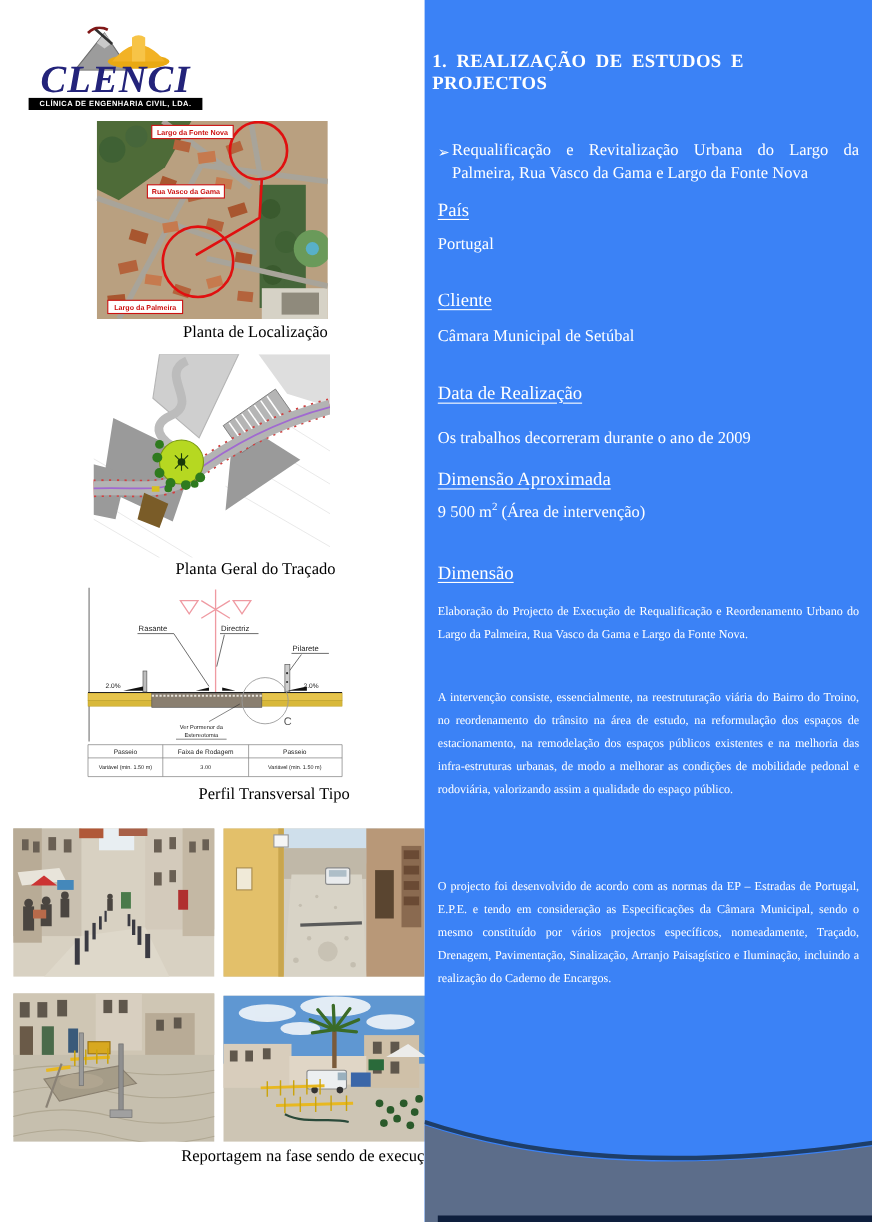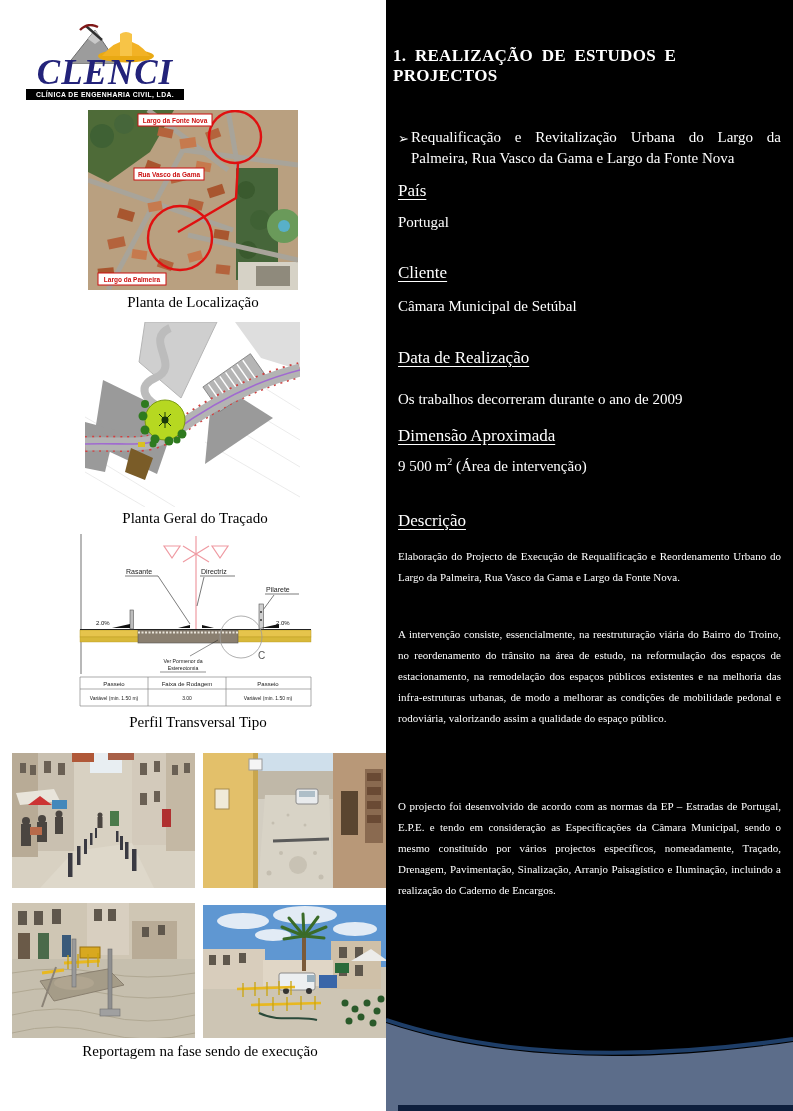--- a/index.html
+++ b/index.html
@@ -8,23 +8,23 @@
   
   .left-col{position:absolute;left:0;top:0;width:386px;height:1111px;background:#ffffff;}
   .logo{position:absolute;left:26px;top:24px;width:158px;}
   .logo-art{display:block;margin:0 auto;}
   .logo-word{font-style:italic;font-weight:bold;font-size:35px;line-height:30px;
              color:#23237a;text-align:center;margin-top:-6px;letter-spacing:1px;}
   .logo-banner{background:#000;color:#fff;font-family:"Liberation Sans","DejaVu Sans",sans-serif;
                font-weight:bold;font-size:6.8px;letter-spacing:.4px;text-align:center;
                padding:2px 0;margin-top:1px;white-space:nowrap;}
   .fig{position:absolute;}
-  .caption{position:absolute;font-size:15px;color:#000;text-align:center;white-space:nowrap;}
+  .caption{position:absolute;font-size:15px;color:#000;text-align:right;white-space:nowrap;}
   
-  .right-panel{position:absolute;left:386px;top:0;width:407px;height:1111px;background:#000000;color:#fff;}
+  .right-panel{position:absolute;left:386px;top:0;width:407px;height:1111px;background:#3b82f6;color:#fff;}
   .rp-abs{position:absolute;left:12px;width:383px;}
   .panel-title{position:absolute;left:7px;top:46px;width:396px;font-size:17px;font-weight:bold;
                word-spacing:4px;letter-spacing:.3px;}
   .bullet-row{display:flex;top:127px;font-size:15px;line-height:21px;text-align:justify;}
   .bullet-glyph{flex:0 0 13px;font-size:13px;padding-top:1px;}
   .sec-label{font-size:17px;text-decoration:underline;text-underline-offset:3px;}
   .sec-value{font-size:15px;}
   .para{font-size:11px;line-height:21px;text-align:justify;}
   sup{font-size:10px;}
   .wave{position:absolute;left:0;bottom:0;width:407px;height:121px;}
@@ -436,21 +436,21 @@
 
     <div class="rp-abs sec-label" style="top:263px">Cliente</div>
     <div class="rp-abs sec-value" style="top:298px">Câmara Municipal  de Setúbal</div>
 
     <div class="rp-abs sec-label" style="top:348px">Data de Realização</div>
     <div class="rp-abs sec-value" style="top:391px">Os trabalhos decorreram  durante o ano de 2009</div>
 
     <div class="rp-abs sec-label" style="top:426px">Dimensão Aproximada</div>
     <div class="rp-abs sec-value" style="top:456px"><span>9 500 m</span><sup>2</sup><span> (Área de intervenção)</span></div>
 
-    <div class="rp-abs sec-label" style="top:511px">Descrição</div>
+    <div class="rp-abs sec-label" style="top:511px">Dimensão</div>
 
     <div class="rp-abs para" style="top:546px">Elaboração do Projecto de Execução de Requalificação e Reordenamento Urbano do Largo da Palmeira, Rua Vasco da Gama e Largo da Fonte Nova.</div>
     <div class="rp-abs para" style="top:624px">A intervenção consiste, essencialmente, na reestruturação viária do Bairro do Troino, no reordenamento do trânsito na área de estudo, na reformulação dos espaços de estacionamento, na remodelação dos espaços públicos existentes e na melhoria das infra-estruturas urbanas, de modo a melhorar as condições de mobilidade pedonal e rodoviária, valorizando assim a qualidade do espaço público.</div>
     <div class="rp-abs para" style="top:796px">O projecto foi desenvolvido de acordo com as normas da EP – Estradas de Portugal, E.P.E. e tendo em consideração as Especificações da Câmara Municipal, sendo o mesmo constituído por vários projectos específicos, nomeadamente, Traçado, Drenagem, Pavimentação, Sinalização, Arranjo Paisagístico e Iluminação, incluindo a realização do Caderno de Encargos.</div>
 
     <svg class="wave" viewBox="0 0 407 121">
       <path d="M0,30 C120,70 260,70 407,49" stroke="#1e3e68" stroke-width="4" fill="none"></path>
       <path d="M0,33 C120,73 260,73 407,52 L407,121 L0,121 Z" fill="#5c6d8a"></path>
       <rect x="12" y="115" width="395" height="6" fill="#0e1f3d"></rect>
     </svg>

